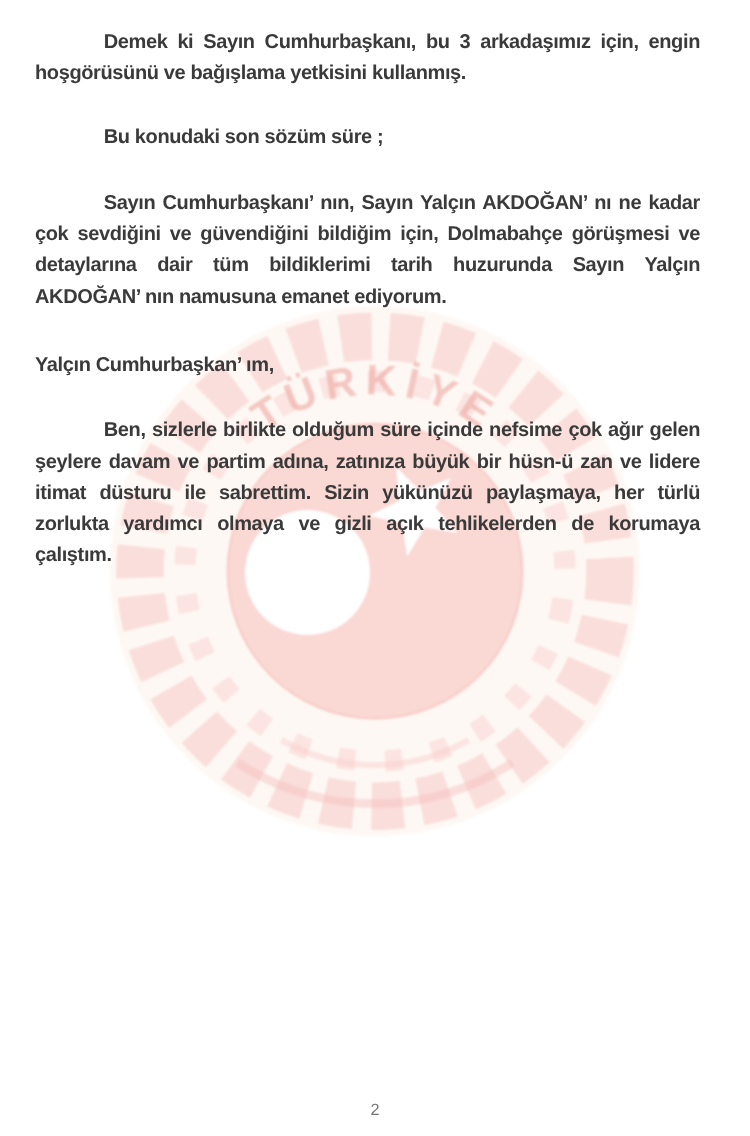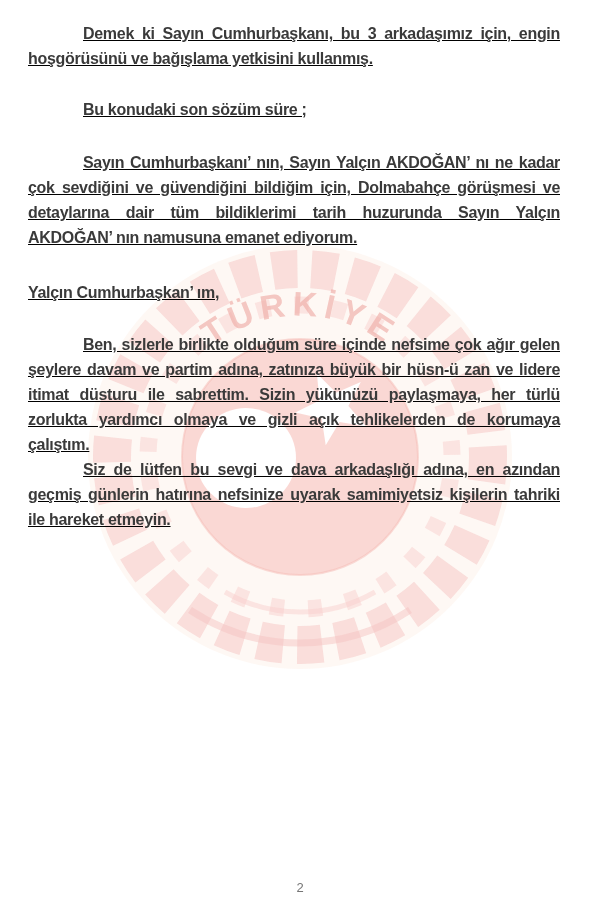--- a/index.html
+++ b/index.html
@@ -12,21 +12,20 @@
   }
   .watermark{
     position:absolute;left:0;top:0;width:600px;height:909px;
     filter:blur(0.7px);
     pointer-events:none;
   }
   .content{
     position:absolute;left:0;top:0;width:600px;
     padding:21px 40px 0 28px;
     box-sizing:border-box;
-    text-decoration:underline;
   }
   .content p{
     margin:0;
     font-size:16px;
     line-height:25px;
     font-weight:700;
     color:#3a3a3a;
     text-align:justify;
     letter-spacing:-0.3px;
   }
@@ -71,18 +70,17 @@
       <path d="M 225 592 A 150 150 0 0 0 375 592" fill="none" stroke="#f8cdc9" stroke-width="5" opacity="0.45"></path>
     </g>
   </svg>
 
   <div class="content">
     <p class="indent">Demek ki Sayın Cumhurbaşkanı, bu 3 arkadaşımız için, engin hoşgörüsünü ve bağışlama yetkisini kullanmış.</p>
     <p class="indent mt26">Bu konudaki son sözüm süre ;</p>
     <p class="indent mt28">Sayın Cumhurbaşkanı’ nın, Sayın Yalçın AKDOĞAN’ nı ne kadar çok sevdiğini ve güvendiğini bildiğim için, Dolmabahçe görüşmesi ve detaylarına dair tüm bildiklerimi tarih huzurunda Sayın Yalçın AKDOĞAN’ nın namusuna emanet ediyorum.</p>
     <p class="mt30">Yalçın Cumhurbaşkan’ ım,</p>
     <p class="indent mt27">Ben, sizlerle birlikte olduğum süre içinde nefsime çok ağır gelen şeylere davam ve partim adına, zatınıza büyük bir hüsn-ü zan ve lidere itimat düsturu ile sabrettim. Sizin yükünüzü paylaşmaya, her türlü zorlukta yardımcı olmaya ve gizli açık tehlikelerden de korumaya çalıştım.</p>
-    <p class="indent mt0">Siz de lütfen bu sevgi ve dava arkadaşlığı adına, en azından geçmiş günlerin hatırına nefsinize uyarak samimiyetsiz kişilerin tahriki ile hareket etmeyin.</p>
   </div>
 
   <div class="page-number">2</div>
 
 </div>
 
 </body></html>

